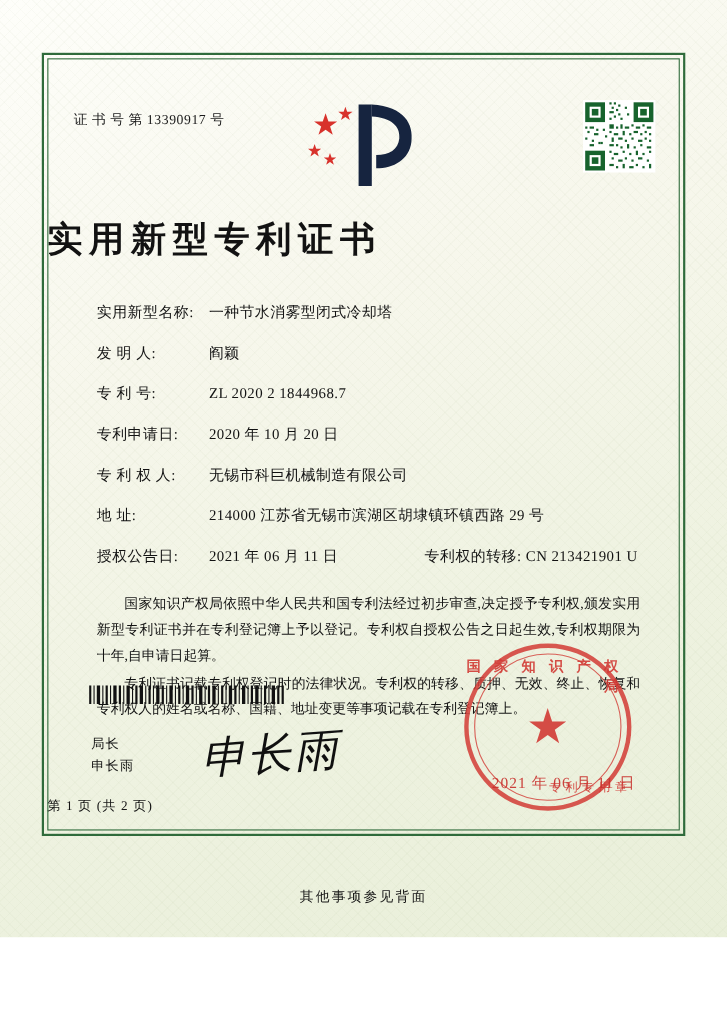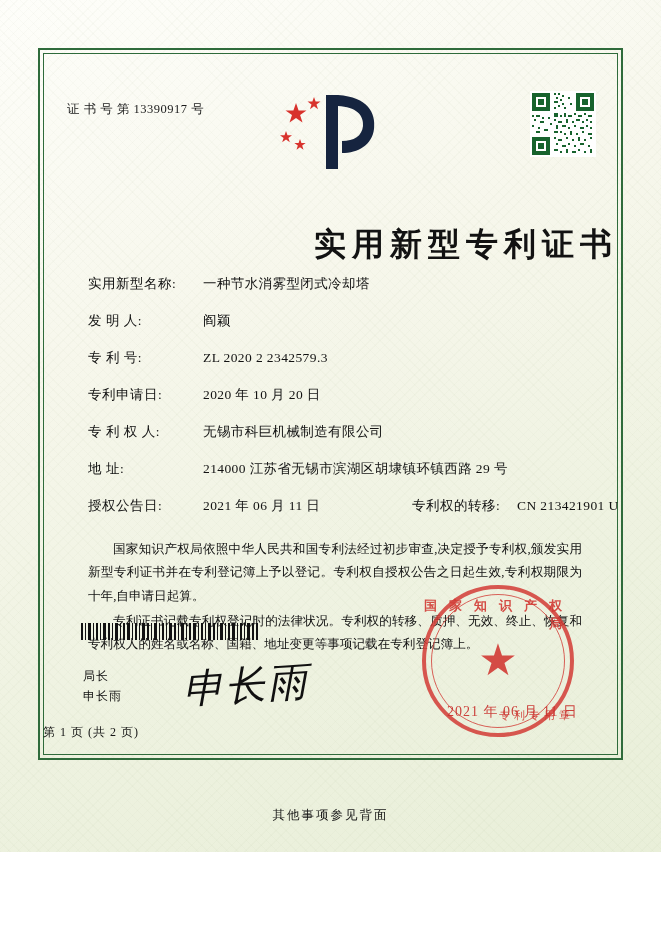--- a/index.html
+++ b/index.html
@@ -66,41 +66,39 @@
     position: absolute;
     right: 22px;
     top: 38px;
     width: 66px;
     height: 66px;
   }
   .title {
     position: absolute;
     left: 0; right: 0;
     top: 143px;
-    text-align: right;
+    text-align: left;
     font-size: 32px;
     font-weight: bold;
     letter-spacing: 6px;
     color: #121212;
     font-family: "DejaVu Serif", serif;
-    margin-top: 27px;
   }
   .fields {
     position: absolute;
     left: 45px;
     right: 30px;
     top: 222px;
   }
   .field-row {
     display: flex;
     align-items: baseline;
     margin-bottom: 19px;
     font-size: 13.5px;
     color: #121212;
-    gap: 13px;
   }
   .field-label {
     width: 102px;
     flex: 0 0 102px;
     letter-spacing: 0.5px;
     white-space: nowrap;
   }
   .field-value {
     flex: 1 1 auto;
     letter-spacing: 0.4px;
@@ -366,21 +364,21 @@
         <span class="field-value">一种节水消雾型闭式冷却塔</span>
       </div>
 
       <div class="field-row">
         <span class="field-label">发 明 人:</span>
         <span class="field-value">阎颖</span>
       </div>
 
       <div class="field-row">
         <span class="field-label">专 利 号:</span>
-        <span class="field-value">ZL 2020 2 2342579.3</span>
+        <span class="field-value">ZL 2020 2 1844968.7</span>
       </div>
 
       <div class="field-row">
         <span class="field-label">专利申请日:</span>
         <span class="field-value">2020 年 10 月 20 日</span>
       </div>
 
       <div class="field-row">
         <span class="field-label">专 利 权 人:</span>
         <span class="field-value">无锡市科巨机械制造有限公司</span>

